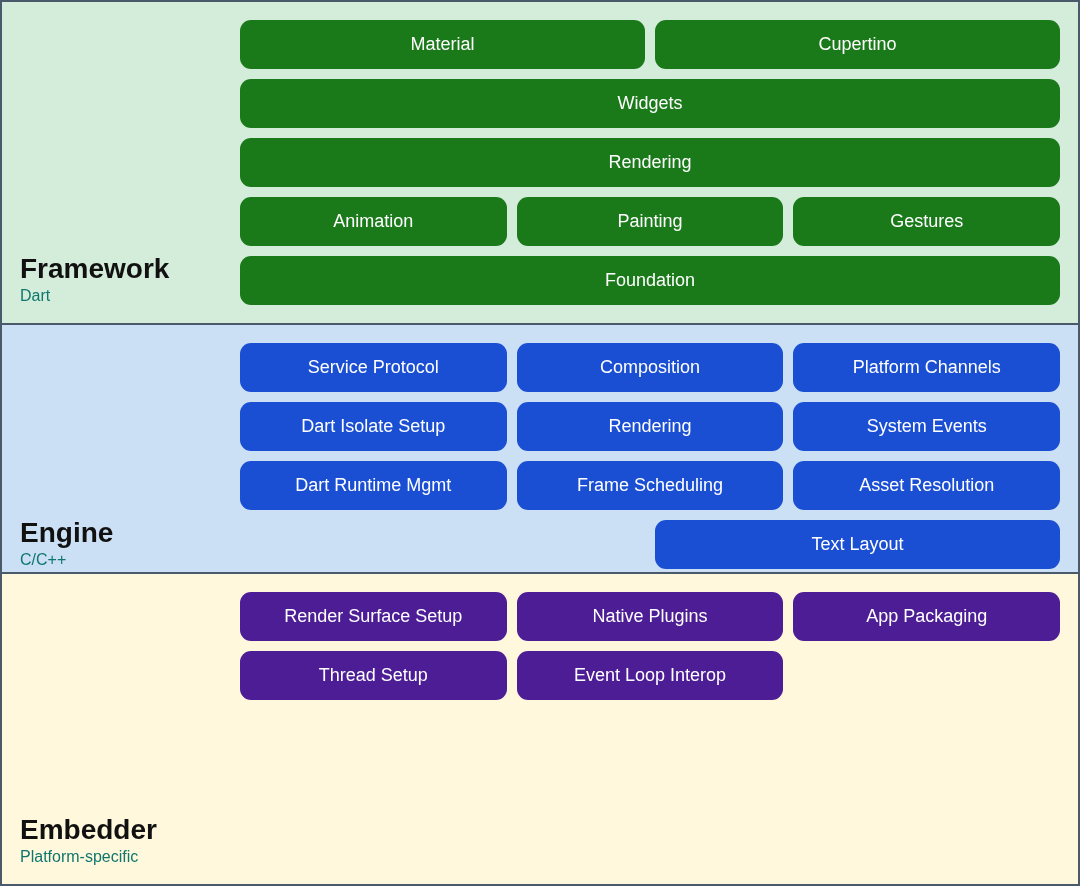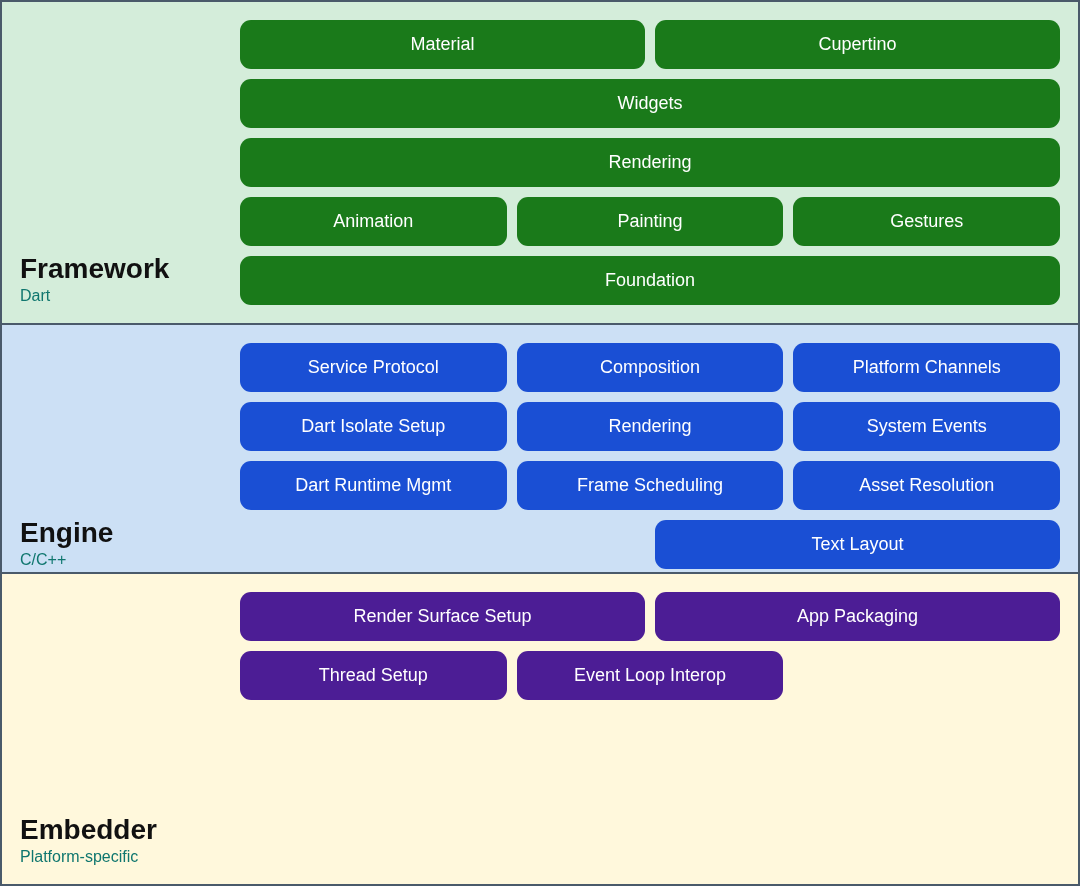--- a/index.html
+++ b/index.html
@@ -194,20 +194,21 @@
 
   <div class="embedder-section">
     <div class="section-label">
       <span class="section-title">Embedder</span>
       <span class="section-subtitle">Platform-specific</span>
     </div>
     <div class="section-content">
 
       <div class="btn-row">
         <div class="btn btn-orange btn-half">Render Surface Setup</div>
+        <div class="btn btn-orange btn-half">Native Plugins</div>
         <div class="btn btn-orange btn-half">App Packaging</div>
       </div>
 
       <div class="btn-row">
         <div class="btn btn-orange btn-half">Thread Setup</div>
         <div class="btn btn-orange btn-half">Event Loop Interop</div>
         <div class="btn btn-half" style="background:transparent;"></div>
       </div>
     </div>
   </div>

